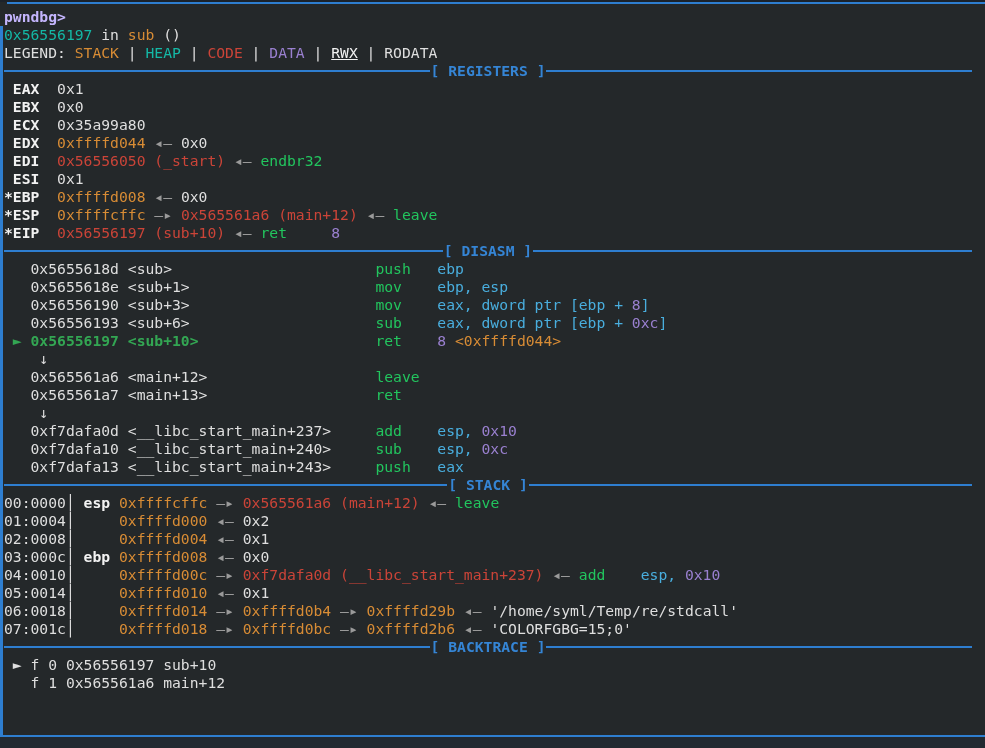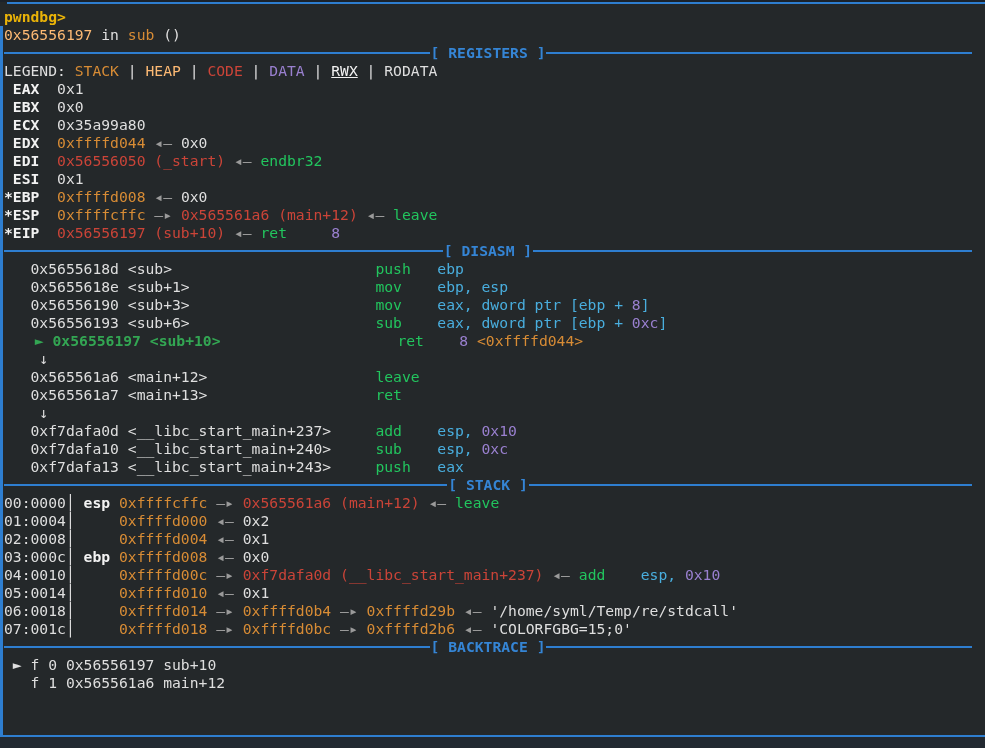--- a/index.html
+++ b/index.html
@@ -15,41 +15,41 @@
   .bottom-line{position:absolute;left:0;right:0;bottom:11px;height:2px;background:#2e7ed0;}
   .bottom-strip{position:absolute;left:0;right:0;bottom:0;height:11px;background:#222931;}
   #lines{position:absolute;top:8px;left:4px;right:0;}
   .line{height:18px;line-height:18px;white-space:pre;}
   .rule-row{display:flex;align-items:center;width:968px;}
   .rule-seg{flex:1;border-top:2px solid #2e7ed0;height:0;}
   .rule-title{padding:0 1px;color:#3585d5;font-weight:bold;white-space:pre;}
   .c-fg{color:#dfdfdf;}
   .c-b{color:#f2f2f2;font-weight:bold;}
   .c-red{color:#cb4438;}
-  .c-redb{color:#eab308;font-weight:bold;}
+  .c-redb{color:#c4b5fd;font-weight:bold;}
   .c-org{color:#d88c35;}
-  .c-blu{color:#fdba74;}
+  .c-blu{color:#14b8a6;}
   .c-pur{color:#9a80d0;}
   .c-yel{color:#22c55e;}
   .c-cyn{color:#49aede;}
-  .c-grn{color:#33a653;font-weight:bold;margin-left:22px;}
+  .c-grn{color:#33a653;font-weight:bold;}
   .c-gry{color:#9a9a9a;}
   .c-und{color:#f2f2f2;text-decoration:underline;}
 </style>
 </head>
 <body>
 
 <div class="top-strip"></div>
 <div class="top-line"></div>
 <div class="left-bar"></div>
 <div id="lines">
     <div class="line"><span class="c-redb">pwndbg&gt; </span></div>
     <div class="line"><span class="c-blu">0x56556197</span><span class="c-fg"> in </span><span class="c-org">sub</span><span class="c-fg"> ()</span></div>
+    <div class="line"><span class="c-fg">LEGEND: </span><span class="c-org">STACK</span><span class="c-fg"> | </span><span class="c-blu">HEAP</span><span class="c-fg"> | </span><span class="c-red">CODE</span><span class="c-fg"> | </span><span class="c-pur">DATA</span><span class="c-fg"> | </span><span class="c-und">RWX</span><span class="c-fg"> | </span><span class="c-fg">RODATA</span></div>
     <div class="line rule-row"><span class="rule-seg"></span><span class="rule-title">[ REGISTERS ]</span><span class="rule-seg"></span></div>
-    <div class="line"><span class="c-fg">LEGEND: </span><span class="c-org">STACK</span><span class="c-fg"> | </span><span class="c-blu">HEAP</span><span class="c-fg"> | </span><span class="c-red">CODE</span><span class="c-fg"> | </span><span class="c-pur">DATA</span><span class="c-fg"> | </span><span class="c-und">RWX</span><span class="c-fg"> | </span><span class="c-fg">RODATA</span></div>
     <div class="line"><span class="c-b"> EAX  </span><span class="c-fg">0x1</span></div>
     <div class="line"><span class="c-b"> EBX  </span><span class="c-fg">0x0</span></div>
     <div class="line"><span class="c-b"> ECX  </span><span class="c-fg">0x35a99a80</span></div>
     <div class="line"><span class="c-b"> EDX  </span><span class="c-org">0xffffd044</span><span class="c-gry"> ◂— </span><span class="c-fg">0x0</span></div>
     <div class="line"><span class="c-b"> EDI  </span><span class="c-red">0x56556050 (_start)</span><span class="c-gry"> ◂— </span><span class="c-yel">endbr32</span></div>
     <div class="line"><span class="c-b"> ESI  </span><span class="c-fg">0x1</span></div>
     <div class="line"><span class="c-b">*EBP  </span><span class="c-org">0xffffd008</span><span class="c-gry"> ◂— </span><span class="c-fg">0x0</span></div>
     <div class="line"><span class="c-b">*ESP  </span><span class="c-org">0xffffcffc</span><span class="c-gry"> —▸ </span><span class="c-red">0x565561a6 (main+12)</span><span class="c-gry"> ◂— </span><span class="c-yel">leave</span></div>
     <div class="line"><span class="c-b">*EIP  </span><span class="c-red">0x56556197 (sub+10)</span><span class="c-gry"> ◂— </span><span class="c-yel">ret</span><span class="c-pur">     8</span></div>
     <div class="line rule-row"><span class="rule-seg"></span><span class="rule-title">[ DISASM ]</span><span class="rule-seg"></span></div>

